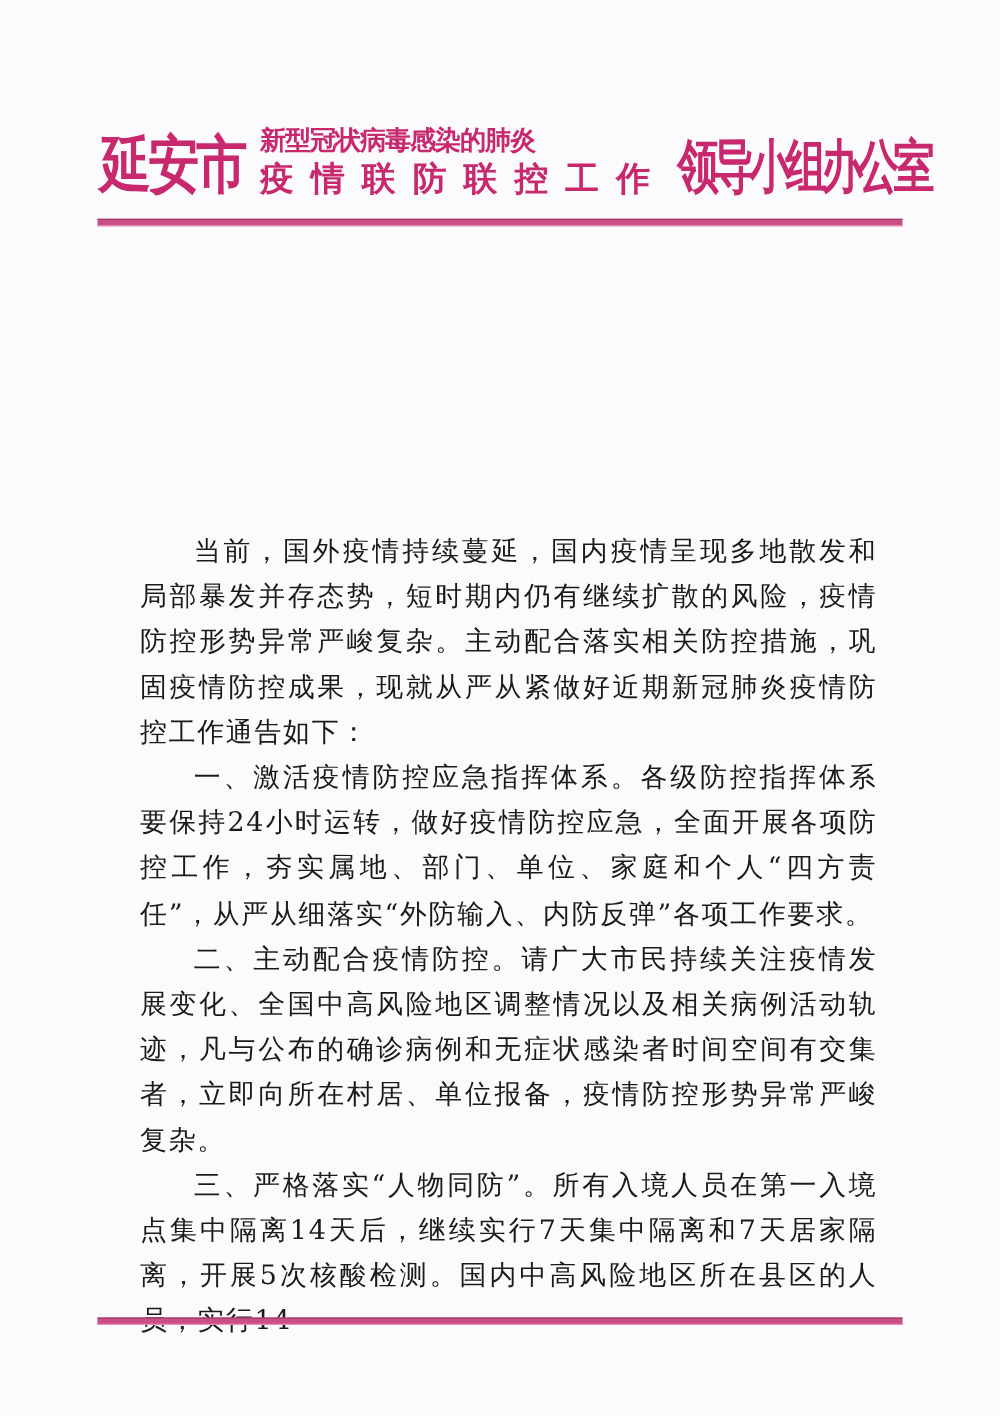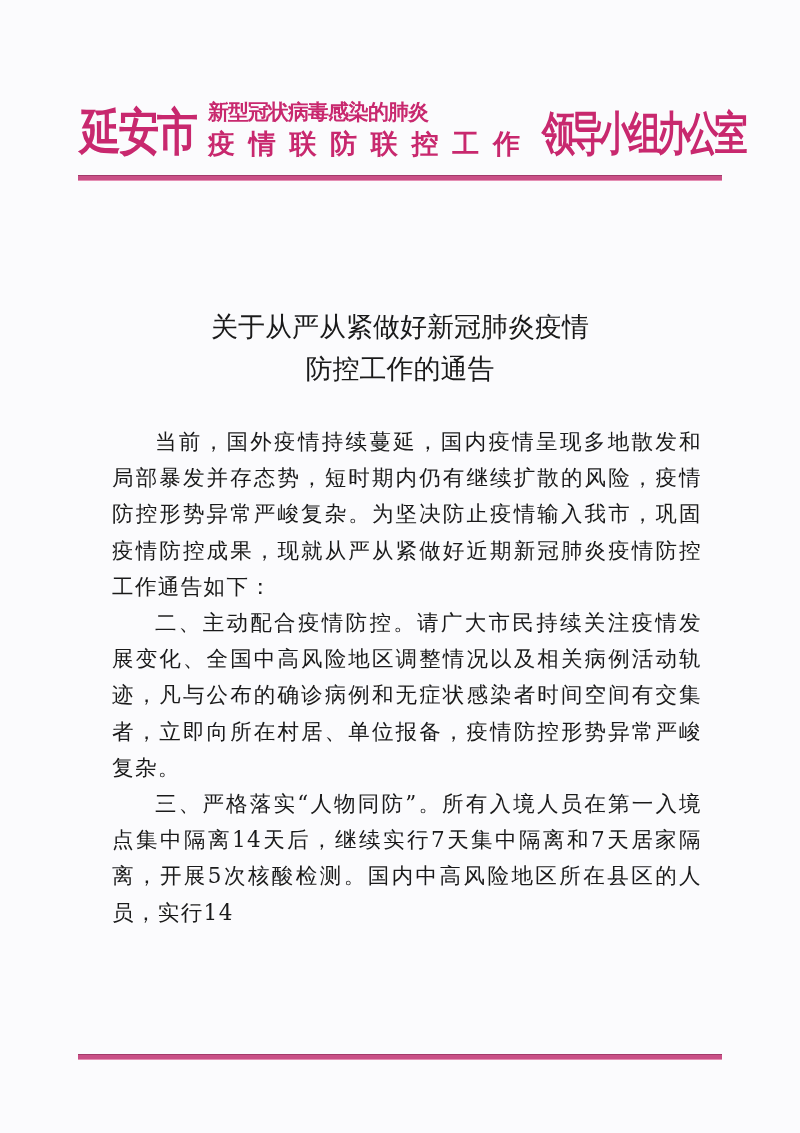--- a/index.html
+++ b/index.html
@@ -74,23 +74,22 @@
         <span>工</span>
         <span>作</span>
       </div>
     </div>
     <div class="hdr-right">领导小组办公室</div>
   </div>
 
   <div class="red-rule" style="top:175px;"></div>
 
 
-  <div class="title" style="top:306px;">关于从严从紧做好新冠肺炎疫情</div>
-  <div class="title" style="top:348px;">防控工作的通告</div>
 
   <div class="body-text" style="top:424px;">
-    <p class="para">当前，国外疫情持续蔓延，国内疫情呈现多地散发和局部暴发并存态势，短时期内仍有继续扩散的风险，疫情防控形势异常严峻复杂。为坚决防止疫情输入我市，巩固疫情防控成果，现就从严从紧做好近期新冠肺炎疫情防控工作通告如下：</p>
+    <p class="para">当前，国外疫情持续蔓延，国内疫情呈现多地散发和局部暴发并存态势，短时期内仍有继续扩散的风险，疫情防控形势异常严峻复杂。主动配合落实相关防控措施，巩固疫情防控成果，现就从严从紧做好近期新冠肺炎疫情防控工作通告如下：</p>
+    <p class="para">一、激活疫情防控应急指挥体系。各级防控指挥体系要保持24小时运转，做好疫情防控应急，全面开展各项防控工作，夯实属地、部门、单位、家庭和个人“四方责任”，从严从细落实“外防输入、内防反弹”各项工作要求。</p>
     <p class="para">二、主动配合疫情防控。请广大市民持续关注疫情发展变化、全国中高风险地区调整情况以及相关病例活动轨迹，凡与公布的确诊病例和无症状感染者时间空间有交集者，立即向所在村居、单位报备，疫情防控形势异常严峻复杂。</p>
     <p class="para">三、严格落实“人物同防”。所有入境人员在第一入境点集中隔离14天后，继续实行7天集中隔离和7天居家隔离，开展5次核酸检测。国内中高风险地区所在县区的人员，实行14</p>
   </div>
 
   <div class="red-rule" style="top:1054px;"></div>
 </div>
 
 </body></html>

